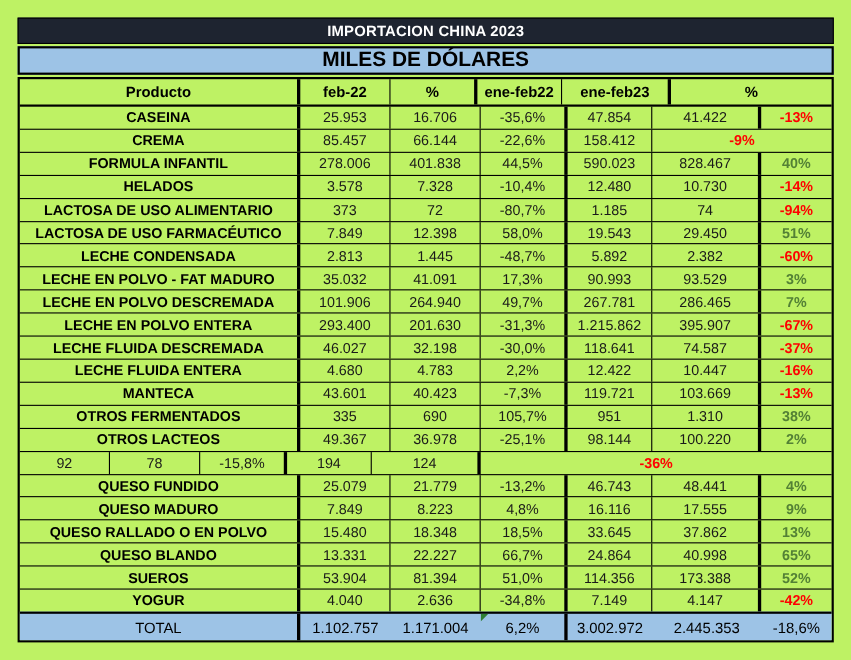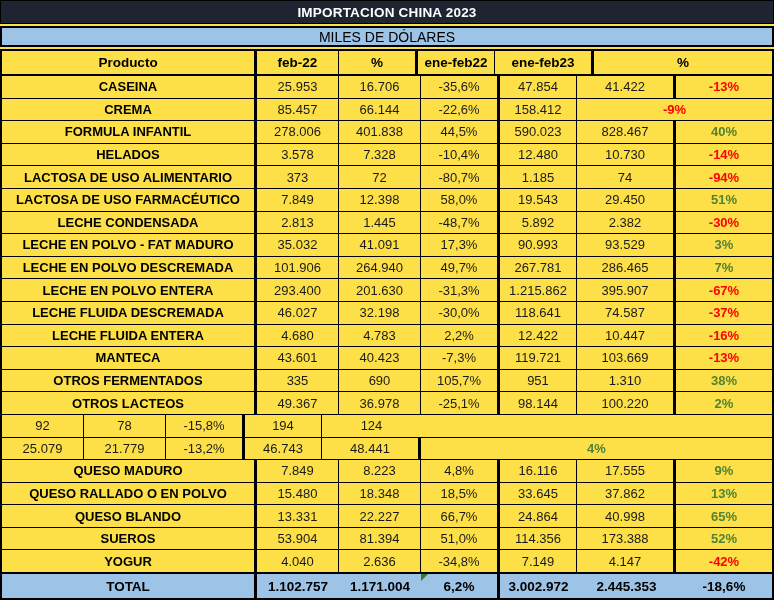--- a/index.html
+++ b/index.html
@@ -1,27 +1,27 @@
 <!DOCTYPE html>
 <html><head>
 <meta charset="utf-8">
 <style>
   html,body{margin:0;padding:0;background:#fff;}
   .canvas{
-    width:774px;height:600px;box-sizing:border-box;padding:0;
+    width:774px;height:600px;box-sizing:border-box;padding:16px;
     font-family:"Liberation Sans",sans-serif;display:flex;flex-direction:column;
-    background:#fde047;
+    background:#bef264;
   }
   .titlebar{
     flex:0 0 22px;background:#1E2430;color:#fff;font-weight:bold;font-size:13.5px;
     display:flex;align-items:center;justify-content:center;margin-bottom:2px;
     border:1px solid #000;letter-spacing:.2px;
   }
   .subtitlebar{
-    flex:0 0 17px;background:#9DC3E6;color:#000;font-weight:normal;font-size:14px;
+    flex:0 0 17px;background:#9DC3E6;color:#000;font-weight:bold;font-size:19px;
     display:flex;align-items:center;justify-content:center;margin-bottom:2px;
     border:2px solid #000;
   }
   .tbl{
     flex:1;display:flex;flex-direction:column;border:2px solid #000;min-height:0;
   }
   .row{display:flex;flex:1;border-bottom:1px solid #000;min-height:0;}
   .row:last-child{border-bottom:none;}
   .header-row{flex:0 0 23px;border-bottom:2px solid #000;}
   .cell{
@@ -37,21 +37,21 @@
   .c4{width:77px;}
   .c5{width:99px;}
   .c6{flex:1;font-weight:bold;}
   .c0,.c3,.c5{border-right-width:3px;}
   .header-row .cell{font-weight:bold;font-size:13.5px;color:#000;}
   .up{color:#538135;}
   .down{color:#FF0000;}
   .total-row{
     flex:0 0 24px;background:#9DC3E6;font-weight:bold;border-top:2px solid #000;
   }
-  .total-row .cell{font-weight:bold;font-size:13.5px;color:#000;border-right:none;position:relative;}
+  .total-row .cell{font-weight:normal;font-size:13.5px;color:#000;border-right:none;position:relative;}
   .total-row .c0,.total-row .c3{border-right:3px solid #000;}
   .tri{
     position:absolute;top:0;left:0;width:0;height:0;
     border-top:7px solid #2e7d32;border-right:7px solid transparent;
   }
 </style>
 </head>
 <body>
 
 <div class="canvas">
@@ -131,21 +131,21 @@
     <div class="cell c6 up">51%</div>
   </div>
 
   <div class="row">
     <div class="cell c0">LECHE CONDENSADA</div>
     <div class="cell c1">2.813</div>
     <div class="cell c2">1.445</div>
     <div class="cell c3">-48,7%</div>
     <div class="cell c4">5.892</div>
     <div class="cell c5">2.382</div>
-    <div class="cell c6 down">-30%</div>
+    <div class="cell c6 down">-60%</div>
   </div>
 
   <div class="row">
     <div class="cell c0">LECHE EN POLVO - FAT MADURO</div>
     <div class="cell c1">35.032</div>
     <div class="cell c2">41.091</div>
     <div class="cell c3">17,3%</div>
     <div class="cell c4">90.993</div>
     <div class="cell c5">93.529</div>
     <div class="cell c6 up">3%</div>
@@ -220,23 +220,25 @@
     <div class="cell c5">100.220</div>
     <div class="cell c6 up">2%</div>
   </div>
 
   <div class="row">
     <div class="cell c1">92</div>
     <div class="cell c2">78</div>
     <div class="cell c3">-15,8%</div>
     <div class="cell c4">194</div>
     <div class="cell c5">124</div>
-  </div>
-
-  <div class="row">
+    <div class="cell c6 down">-36%</div>
+  </div>
+
+  <div class="row">
+    <div class="cell c0">QUESO FUNDIDO</div>
     <div class="cell c1">25.079</div>
     <div class="cell c2">21.779</div>
     <div class="cell c3">-13,2%</div>
     <div class="cell c4">46.743</div>
     <div class="cell c5">48.441</div>
     <div class="cell c6 up">4%</div>
   </div>
 
   <div class="row">
     <div class="cell c0">QUESO MADURO</div>

